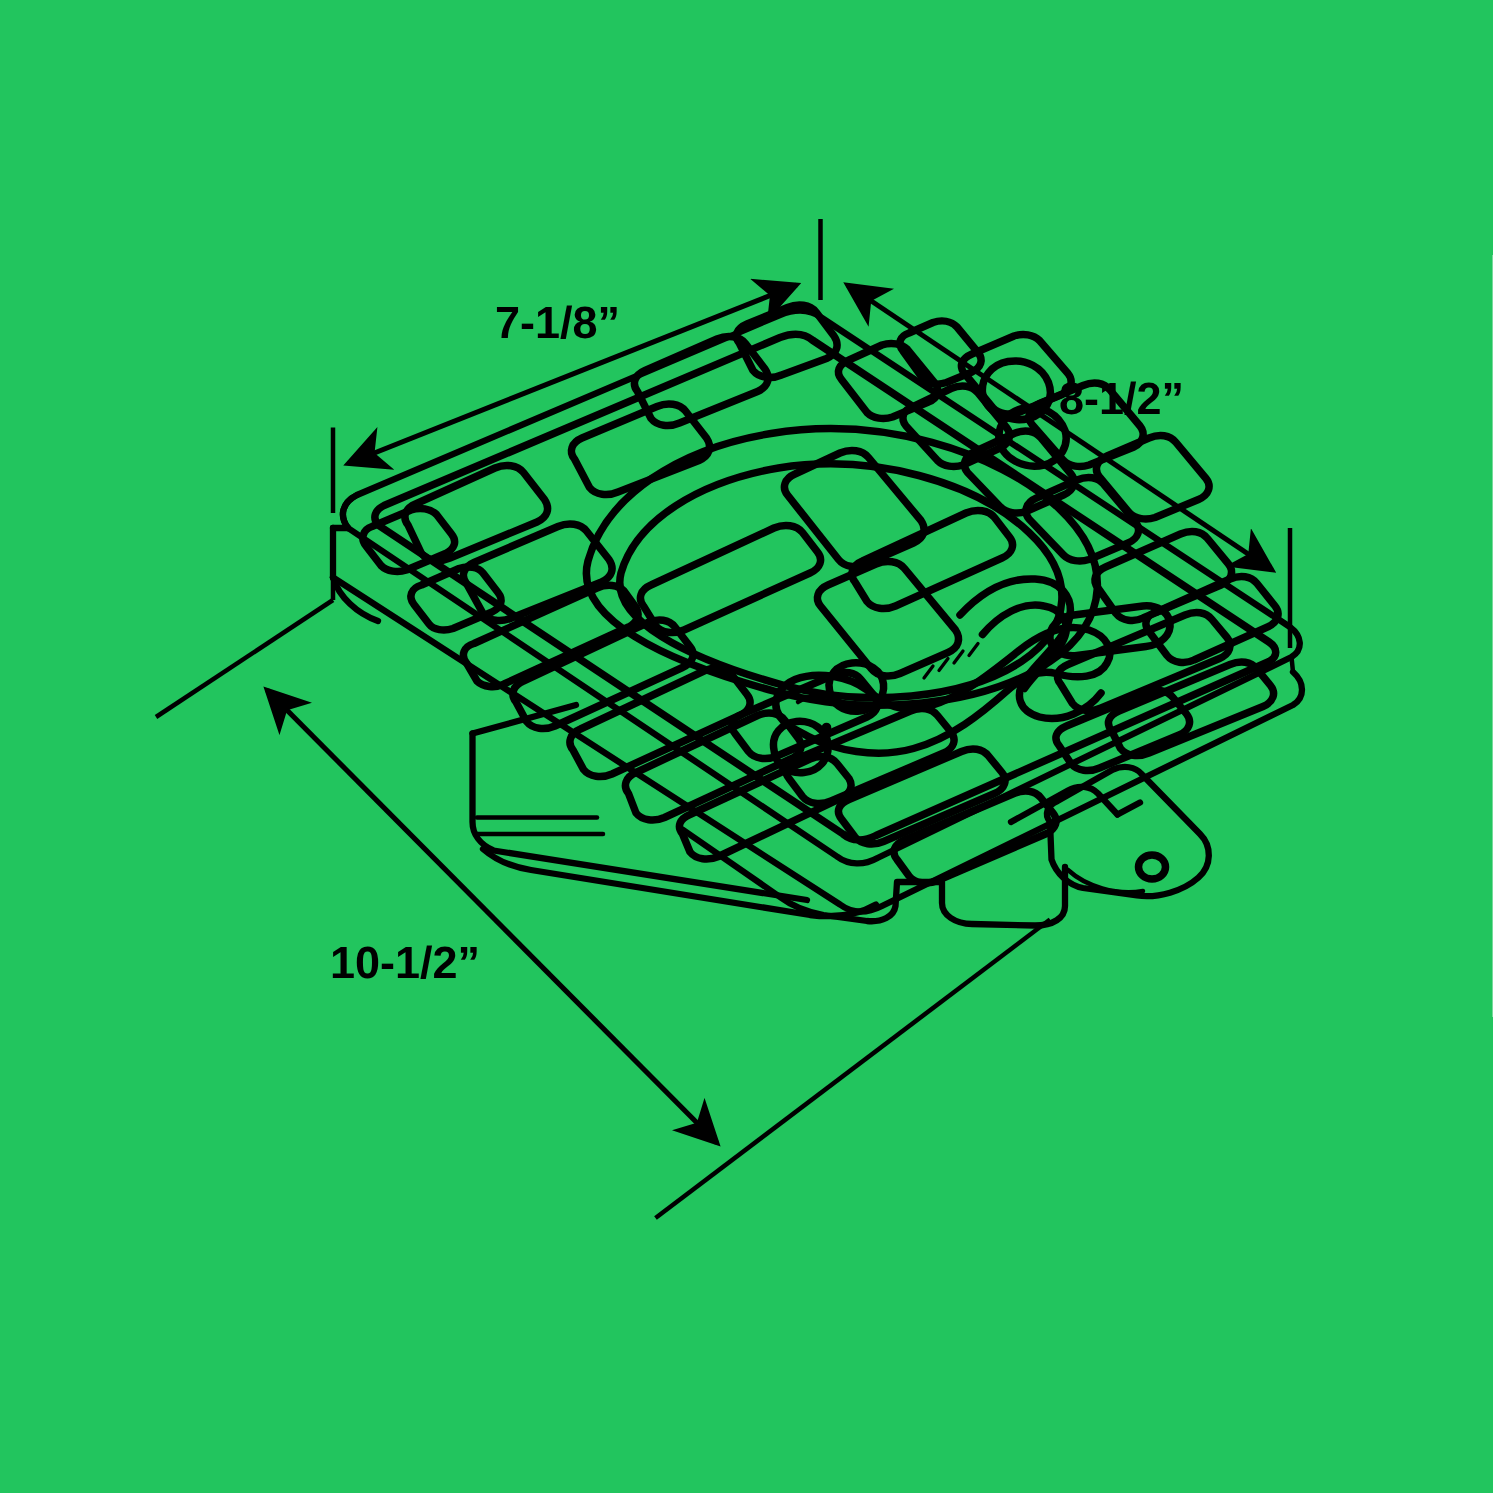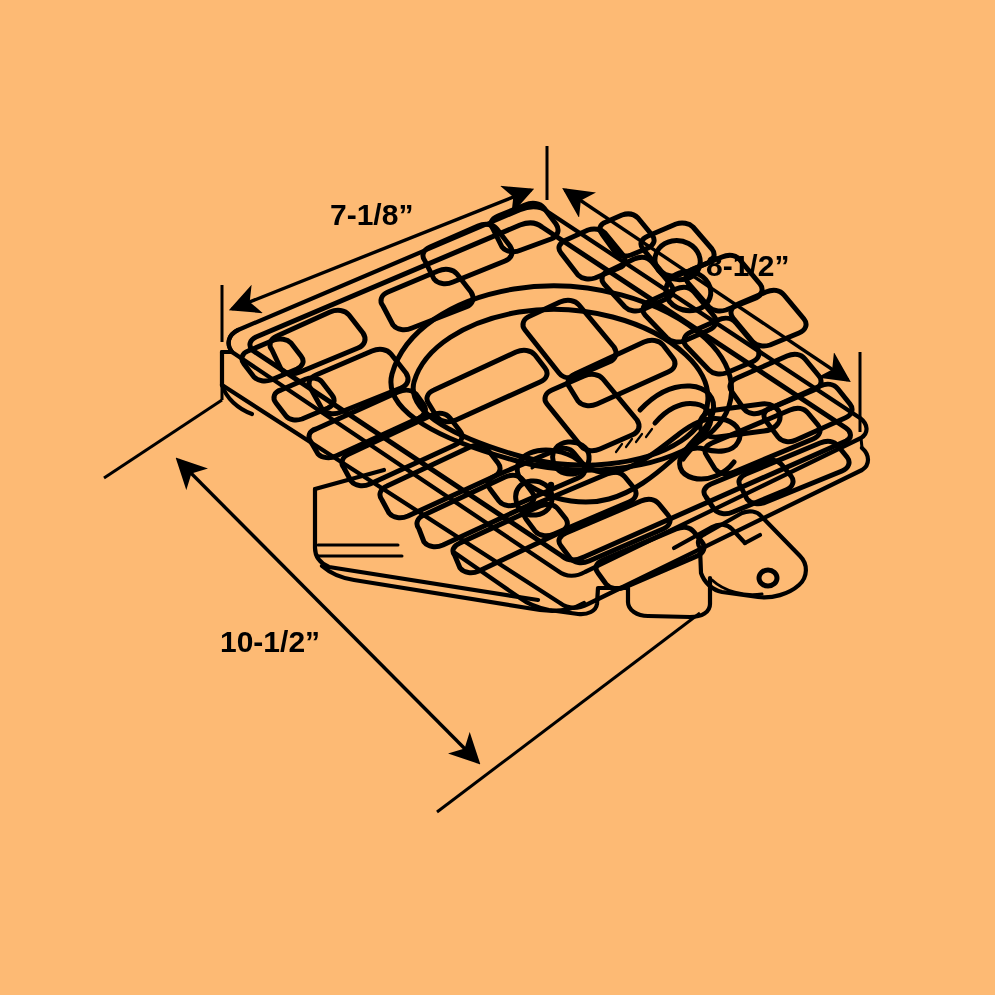--- a/index.html
+++ b/index.html
@@ -2,21 +2,21 @@
 <html><head>
 <meta charset="utf-8">
 <style>
   html,body{margin:0;padding:0;background:#ffffff;}
   body{
     width:995px;height:995px;
     font-family:"Liberation Sans", sans-serif;
     overflow:hidden;
     position:relative;
   }
-  #stage{position:absolute;inset:0;width:995px;height:995px;background:#fdba74;}
+  #stage{position:absolute;inset:0;width:995px;height:995px;background:#22c55e;}
   svg#drawing{position:absolute;left:0;top:0;width:995px;height:995px;display:block;}
   .ink{fill:none;stroke:#000000;stroke-linecap:round;stroke-linejoin:round;}
   .outline{stroke-width:4.2;}
   .rib{stroke-width:5.0;}
   .thin{stroke-width:3.0;}
   .hair{stroke-width:2.2;}
   .dimline{stroke:#000;stroke-width:3.4;fill:none;stroke-linecap:butt;}
   .extline{stroke:#000;stroke-width:3.0;fill:none;stroke-linecap:butt;}
   .arrowfill{fill:#000;stroke:none;}
   .solidblack{fill:#000;stroke:none;}

